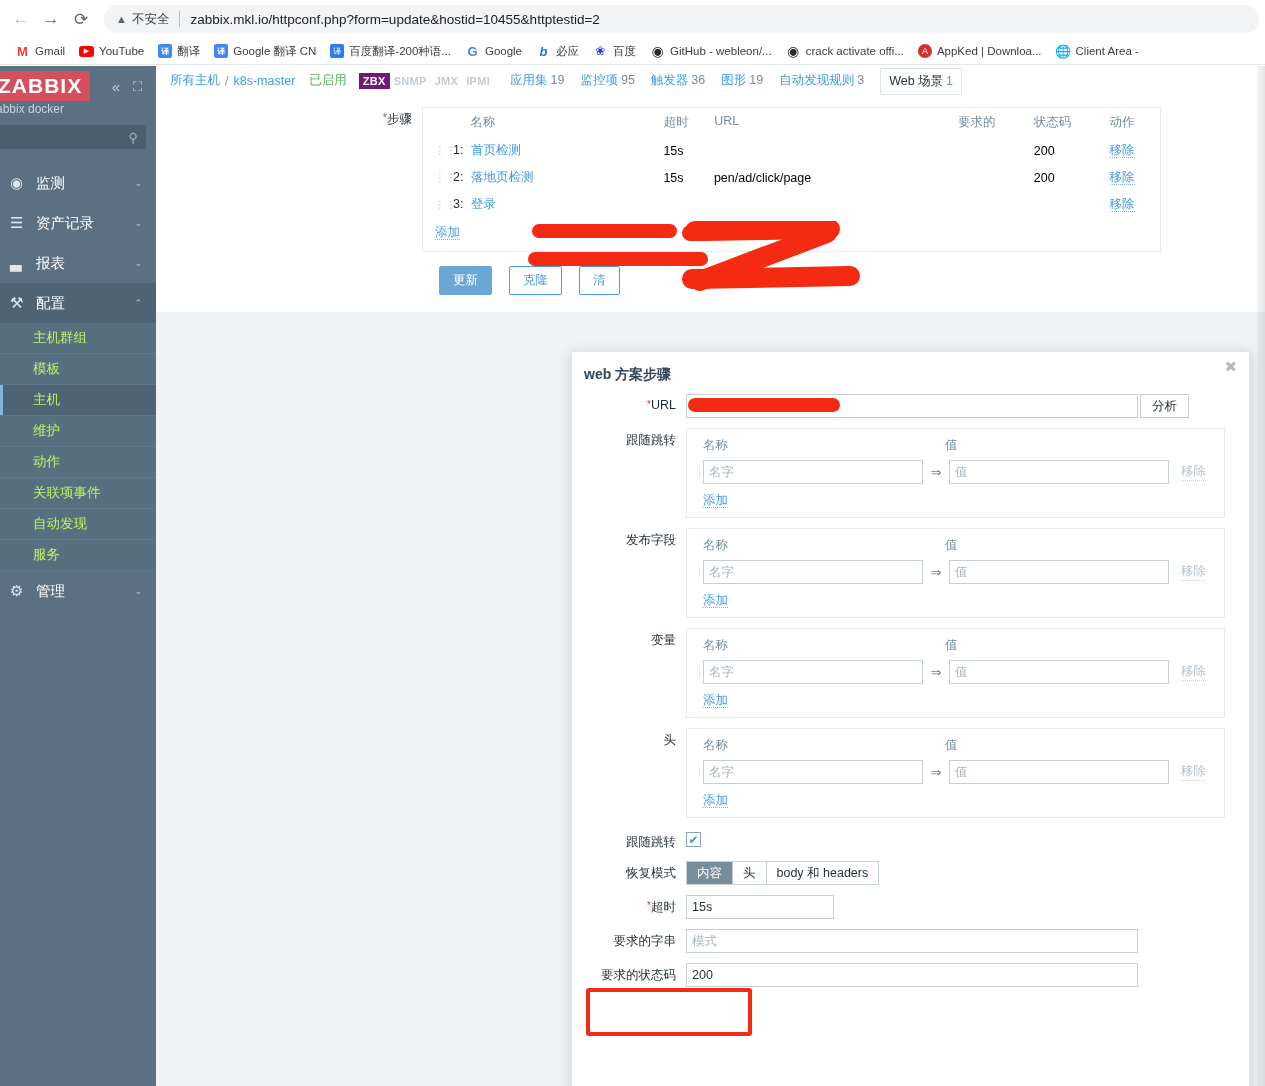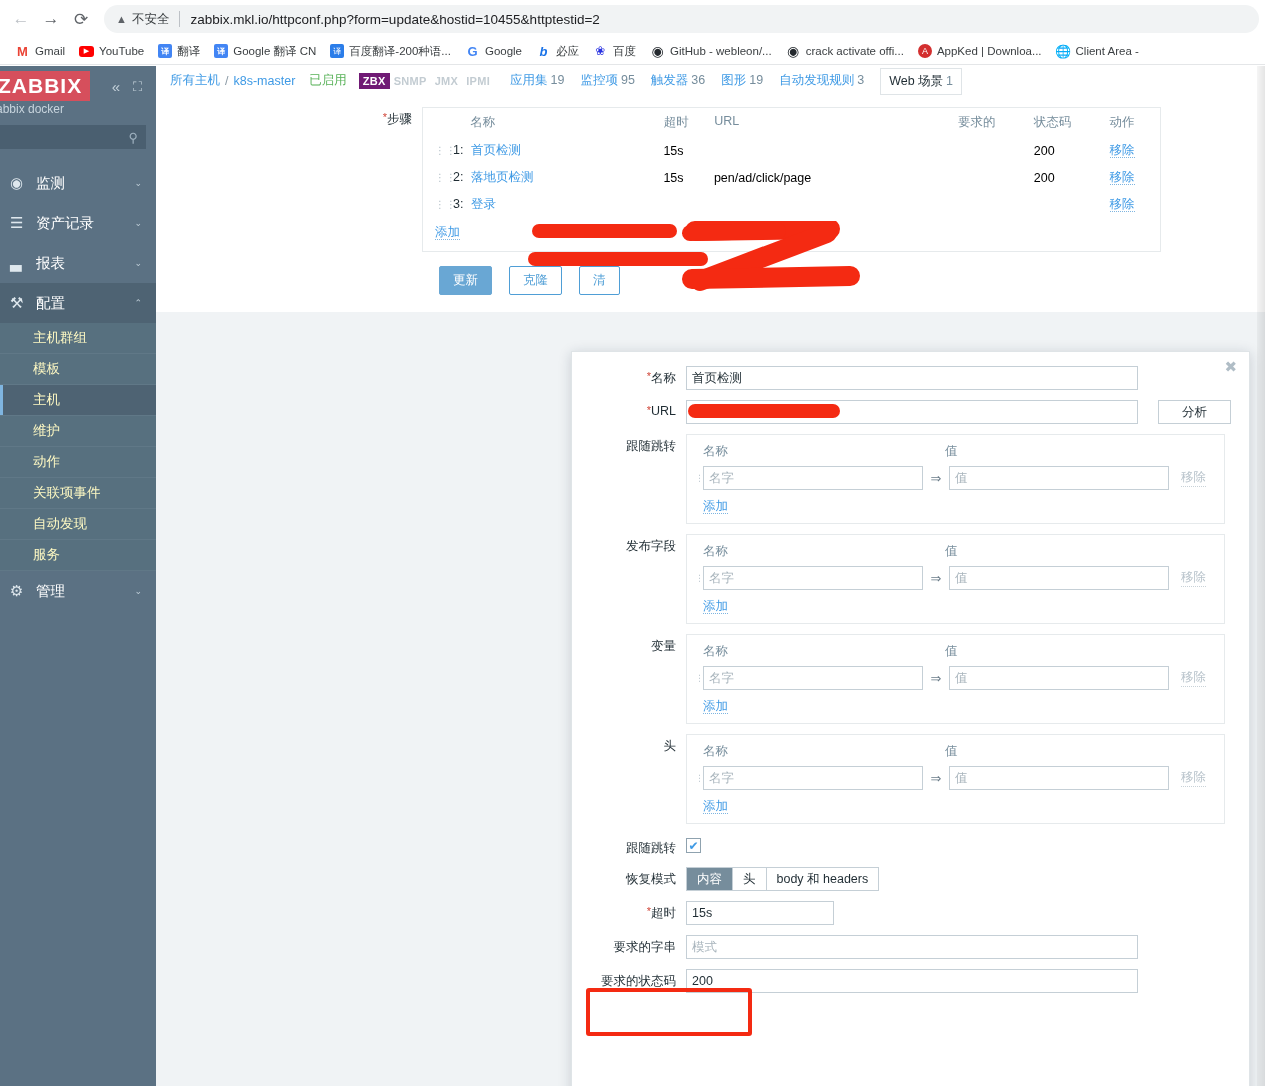--- a/index.html
+++ b/index.html
@@ -95,21 +95,21 @@
   }
   .sb-item.active { background: #4e6373; }
   .sb-item .sb-ico {
     width: 26px; flex: none; display: flex; align-items: center; justify-content: flex-start;
     color: #dfe8ee; font-size: 15px;
   }
   .sb-caret { position: absolute; right: 14px; font-size: 9px; color: #c0cfd9; }
   .sb-sub { background: #57707f; }
   .sb-subitem {
     height: 31px; display: flex; align-items: center; padding-left: 33px;
-    font-size: 13.5px; color: #fef9c3; cursor: pointer; position: relative;
+    font-size: 13.5px; color: #bef264; cursor: pointer; position: relative;
     border-bottom: 1px solid #607887;
   }
   .sb-subitem.active { background: #4e6373; }
   .sb-subitem.active::before {
     content: ""; position: absolute; left: 0; top: 0; bottom: 0; width: 3px; background: #7fb5e0;
   }
 
   
   #content {
     position: absolute; top: 0; left: 156px; width: 1109px; height: 1020px;
@@ -446,36 +446,31 @@
           <div class="btn">克隆</div>
           <div class="btn">清</div>
         </div>
     </div>
   </div>
 
   <div class="scroll-edge"></div>
 
   <div id="modal">
     <div class="modal-close">✖</div>
-
-    <div class="mrow" style="margin-top:14px">
-      <div class="mlabel">
-        <span class="req-star">*</span><span>名称</span>
-      </div>
-      <div class="minput" style="width:452px">首页检测</div>
-    </div>
+    <div class="modal-title">web 方案步骤</div>
+
 
     <div class="mrow">
       <div class="mlabel">
         <span class="req-star">*</span><span>URL</span>
       </div>
       <div class="minput" style="width:452px;position:relative">
         <div class="redact" style="left:1px;top:3px;width:152px;height:14px;border-radius:7px;"></div>
       </div>
-      <div class="minput" style="margin-left:20px;padding:0 23px;cursor:pointer">分析</div>
+      <div class="minput" style="margin-left:2px;padding:0 11px;cursor:pointer">分析</div>
     </div>
 
     <div class="mrow">
       <div class="mlabel">跟随跳转</div>
       <div class="sub-table pair-table">
           <div class="sub-head">
             <div class="sub-h-name">名称</div>
             <div class="sub-h-val">值</div>
           </div>
           <div class="sub-pair">

